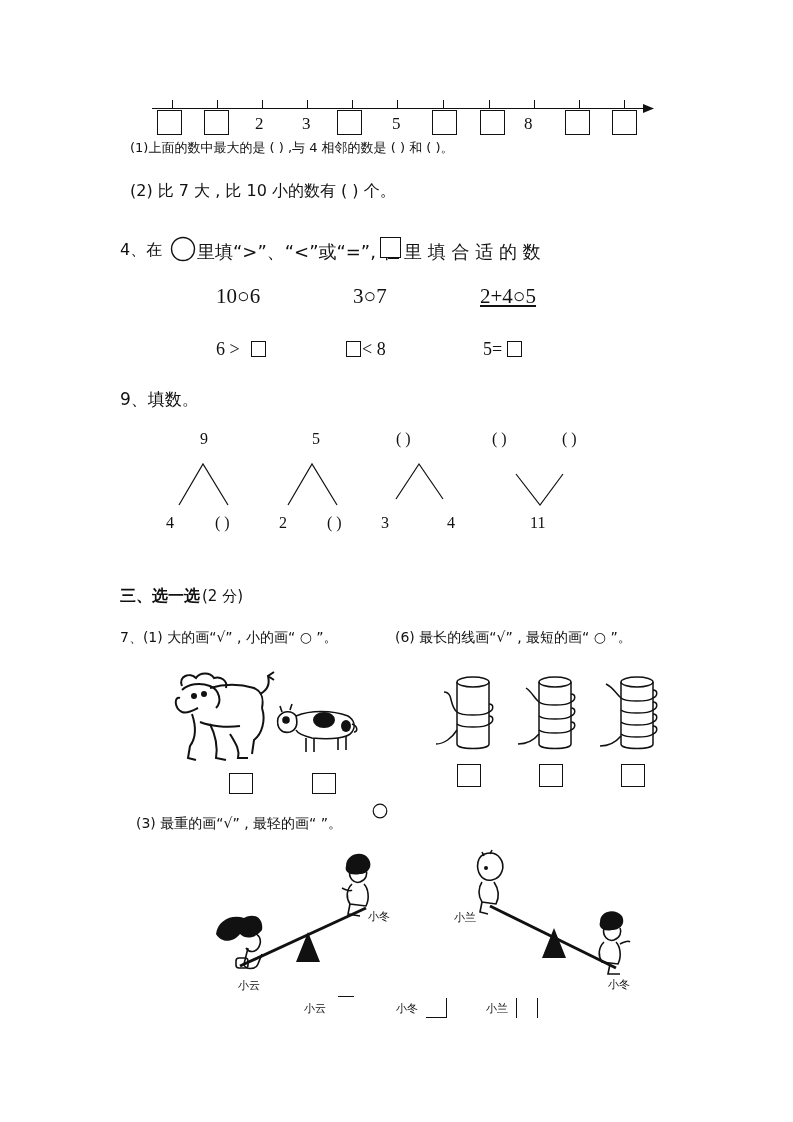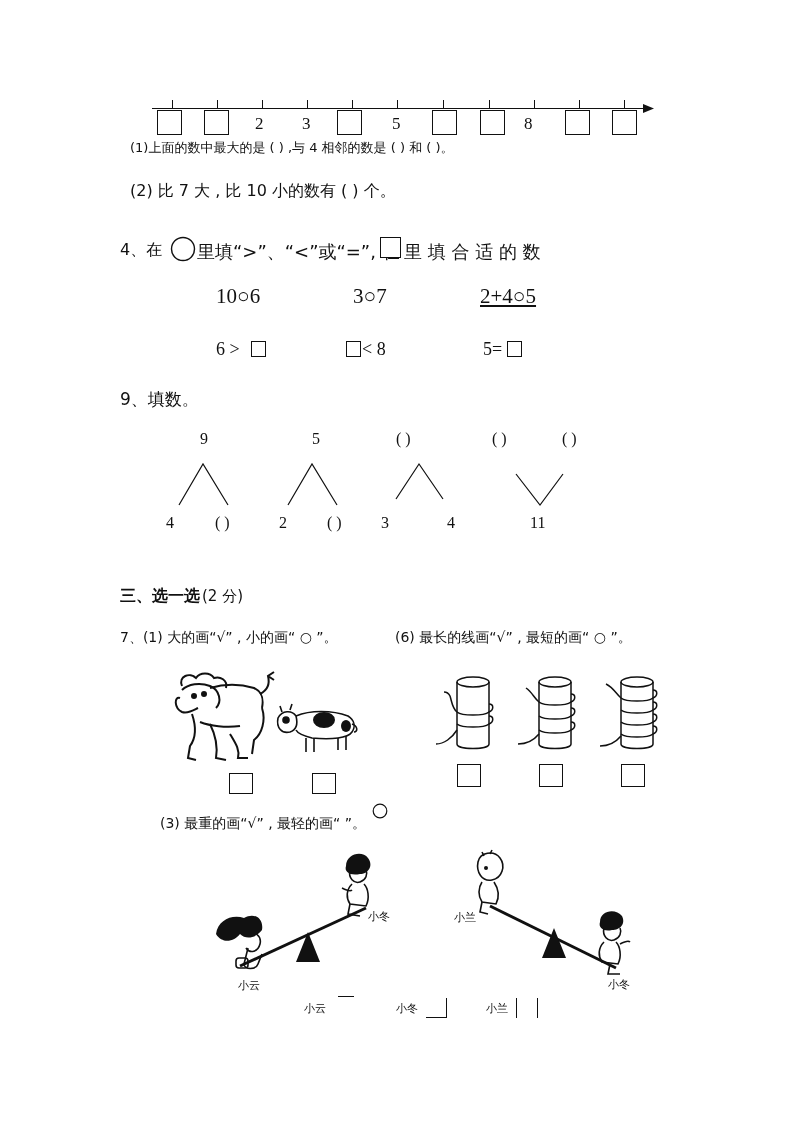--- a/index.html
+++ b/index.html
@@ -182,21 +182,21 @@
     <path d="M23,62 C28,66 50,66 55,62 C60,60 60,54 55,54"></path>
     <path d="M23,26 C18,22 16,16 8,12"></path>
     <path d="M23,64 C18,70 10,74 2,74"></path>
   </g>
 </svg>
 
 <div class="box" style="left:457px; top:764px; width:24px; height:23px;"></div>
 <div class="box" style="left:539px; top:764px; width:24px; height:23px;"></div>
 <div class="box" style="left:621px; top:764px; width:24px; height:23px;"></div>
 
-<div class="txt" style="left:136px; top:815px; font-size:14px;margin-left:24px;">(3)  最重的画“√” , 最轻的画“      ”。</div>
+<div class="txt" style="left:136px; top:815px; font-size:14px;">(3)  最重的画“√” , 最轻的画“      ”。</div>
 <svg style="left:372px; top:803px;" width="16" height="16">
   <circle cx="8" cy="8" r="6.8" fill="none" stroke="#111" stroke-width="1.2"></circle>
 </svg>
 
 <svg style="left:210px; top:848px;" width="180" height="130">
   <line x1="30" y1="118" x2="156" y2="60" stroke="#111" stroke-width="3"></line>
   <polygon points="98,84 86,114 110,114" fill="#111"></polygon>
 
   <g fill="none" stroke="#111" stroke-width="1.6">
     <path d="M38,86 C44,82 52,88 50,96 C48,104 40,106 36,100"></path>

